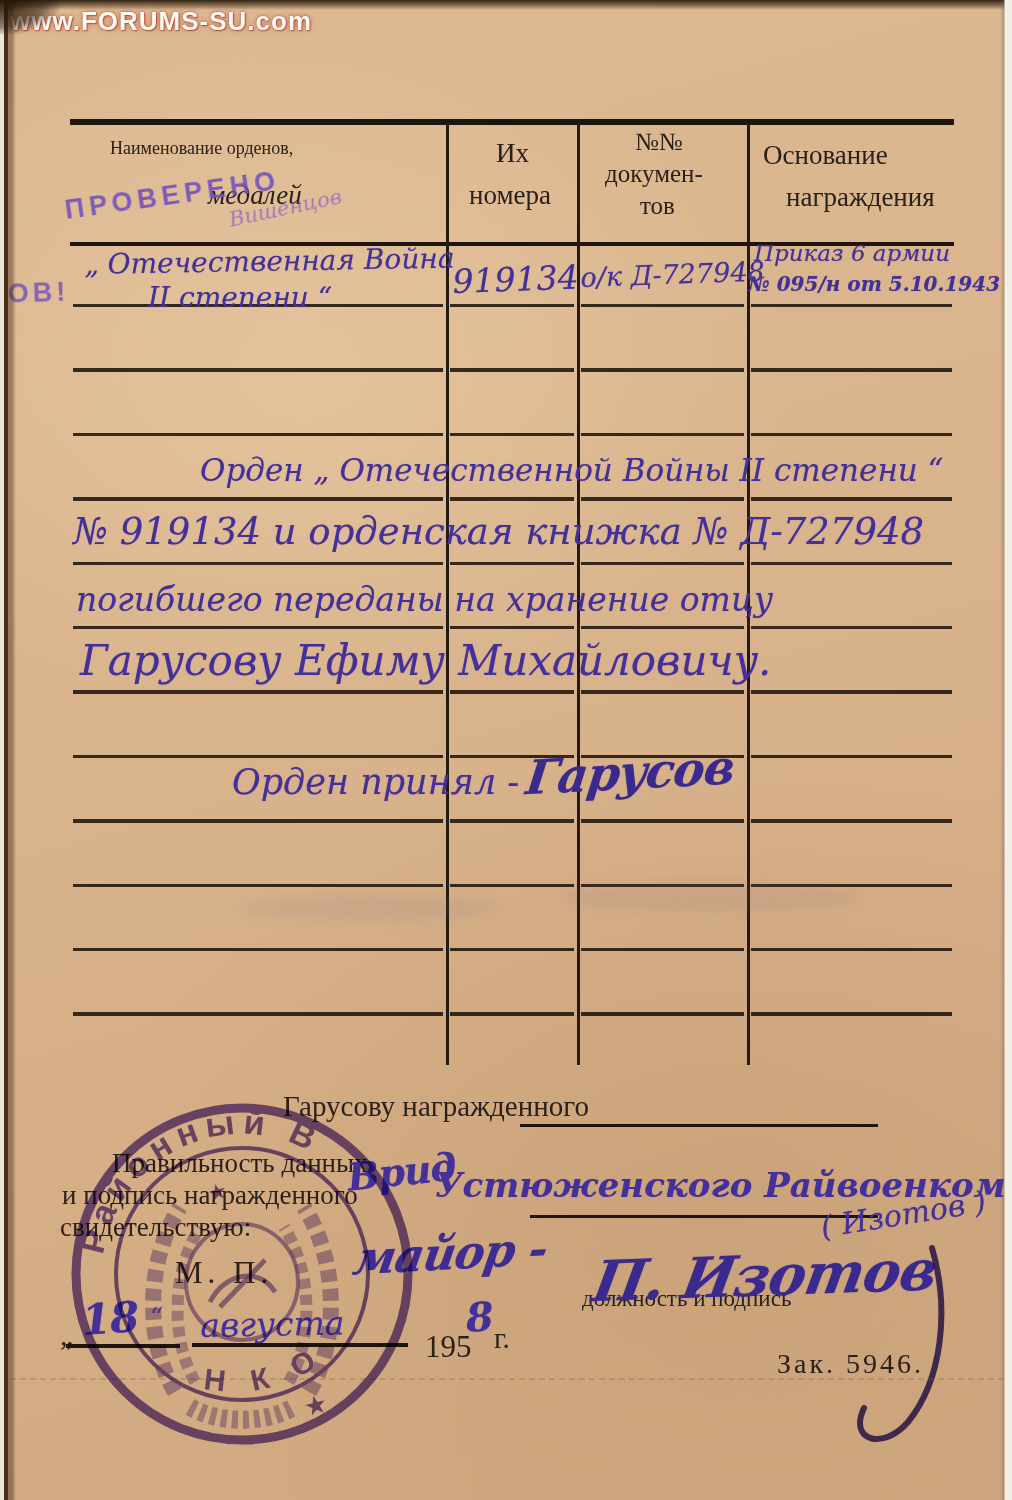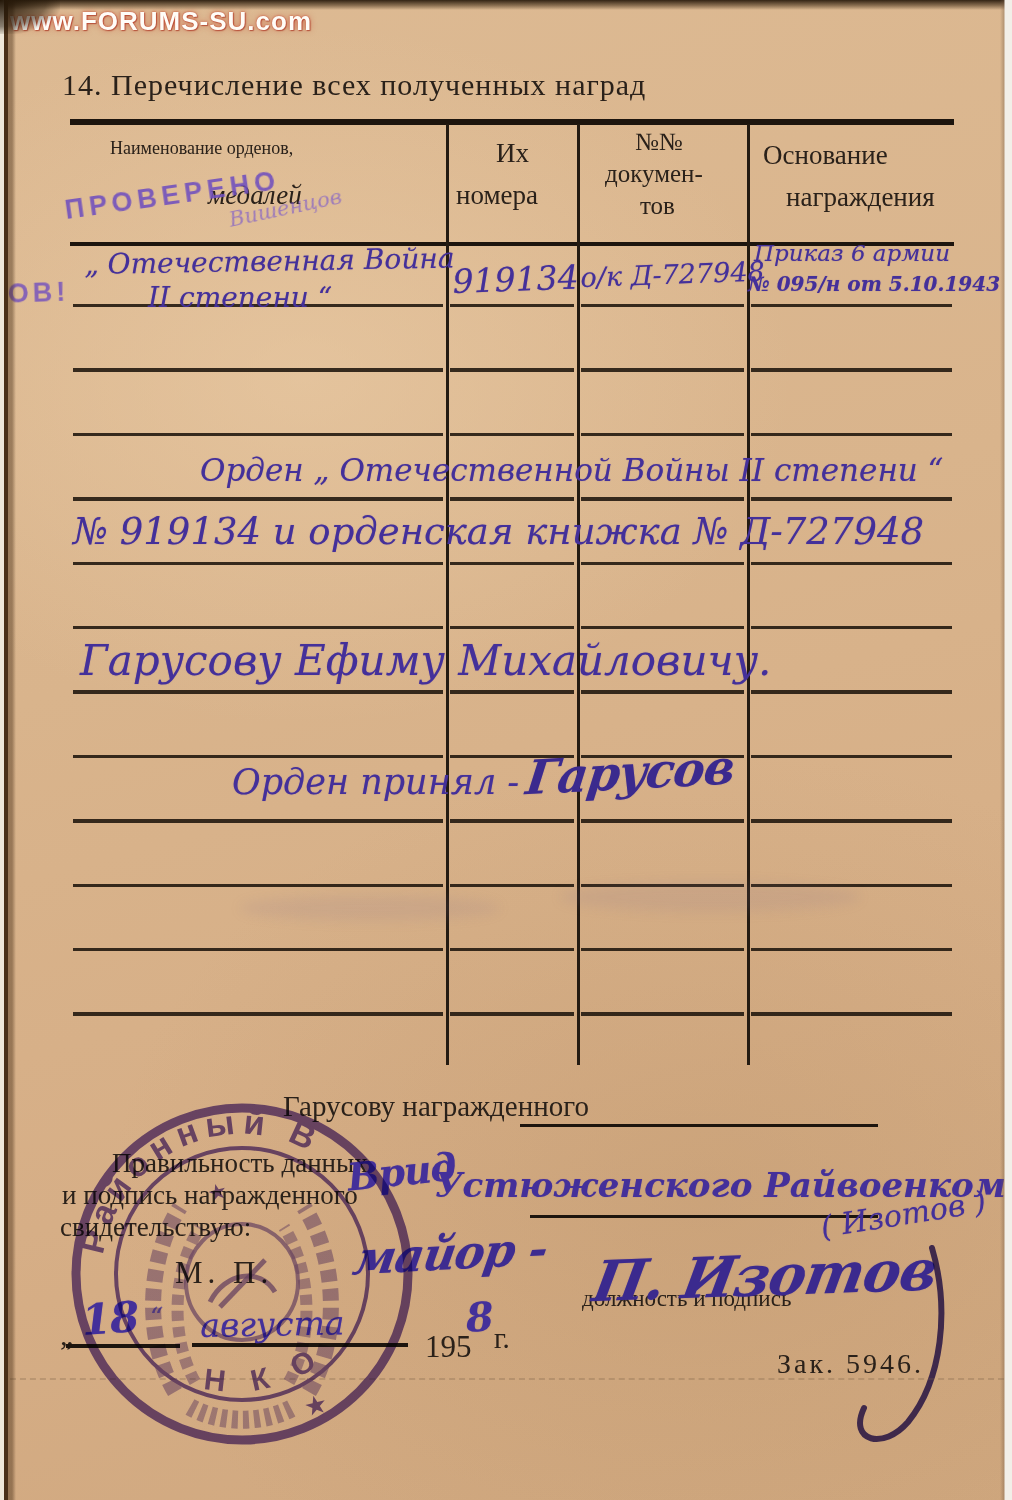--- a/index.html
+++ b/index.html
@@ -51,52 +51,52 @@
   .sig-tail{position:absolute;mix-blend-mode:multiply;}
 </style>
 </head>
 <body>
 
 <div class="page">
   <div class="paper">
 
     <div class="watermark">www.FORUMS-SU.com</div>
 
-    <div class="print heading">14. Перечисление всех полученных наград</div>
 
     <div class="hline" style="left:70px;top:119px;width:884px;height:6px;"></div>
     <div class="hline" style="left:70px;top:242px;width:884px;height:4px;"></div>
     <div class="vline" style="left:446px;top:124px;height:941px;"></div>
     <div class="vline" style="left:577px;top:124px;height:941px;"></div>
     <div class="vline" style="left:747px;top:124px;height:941px;"></div>
 
     <div class="rowlines" style="left:73px;width:370px;"></div>
     <div class="rowlines" style="left:450px;width:124px;"></div>
     <div class="rowlines" style="left:581px;width:163px;"></div>
     <div class="rowlines" style="left:751px;width:201px;"></div>
 
     <div class="print" style="left:110px;top:138px;font-size:18px;">Наименование орденов,</div>
     <div class="print" style="left:208px;top:180px;font-size:27px;font-style:italic;">медалей</div>
     <div class="print" style="left:496px;top:138px;font-size:27px;">Их</div>
-    <div class="print" style="left:456px;top:180px;font-size:27px;text-align:center;">номера</div>
+    <div class="print" style="left:469px;top:180px;font-size:27px;text-align:center;">номера</div>
     <div class="print" style="left:635px;top:128px;font-size:25px;">№№</div>
     <div class="print" style="left:605px;top:160px;font-size:25px;">докумен-</div>
     <div class="print" style="left:640px;top:192px;font-size:25px;">тов</div>
     <div class="print" style="left:763px;top:140px;font-size:27px;">Основание</div>
     <div class="print" style="left:748px;top:182px;font-size:27px;padding-left:38px;">награждения</div>
 
     <div class="hw" style="left:84px;top:248px;font-size:28px;transform:rotate(-1deg);">„ Отечественная Война</div>
     <div class="hw" style="left:148px;top:281px;font-size:28px;">II степени “</div>
     <div class="hw" style="left:452px;top:262px;font-size:33px;transform:rotate(-2deg);">919134</div>
     <div class="hw" style="left:580px;top:262px;font-size:27px;transform:rotate(-2deg);">о/к Д-727948</div>
     <div class="hw" style="left:754px;top:240px;font-size:23px;font-weight:normal;">Приказ 6 армии</div>
     <div class="hw" style="left:748px;top:272px;font-size:20px;font-weight:bold;">№ 095/н от 5.10.1943 г.</div>
 
     <div class="hw" style="left:200px;top:452px;font-size:31px;">Орден „ Отечественной Войны II степени “</div>
     <div class="hw" style="left:73px;top:510px;font-size:37px;">№ 919134 и орденская книжка № Д-727948</div>
+    <div class="hw" style="left:76px;top:580px;font-size:33px;">погибшего переданы на хранение отцу</div>
     <div class="hw" style="left:80px;top:636px;font-size:42px;">Гарусову Ефиму Михайловичу.</div>
     <div class="hw" style="left:232px;top:762px;font-size:35px;">Орден принял -</div>
     <div class="hw scrawl" style="left:530px;top:750px;font-size:47px;transform:rotate(-3deg) skewX(-10deg);color:#3b2a8e;">Гарусов</div>
 
     <div class="smudge" style="left:240px;top:895px;width:260px;height:26px;background:rgba(130,110,140,.12);"></div>
     <div class="smudge" style="left:560px;top:882px;width:300px;height:30px;background:rgba(130,110,140,.12);"></div>
 
     <div class="print" style="left:283px;top:1090px;font-size:29px;">Гарусову награжденного</div>
     <div class="hline" style="left:520px;top:1124px;width:358px;height:3px;"></div>
 

